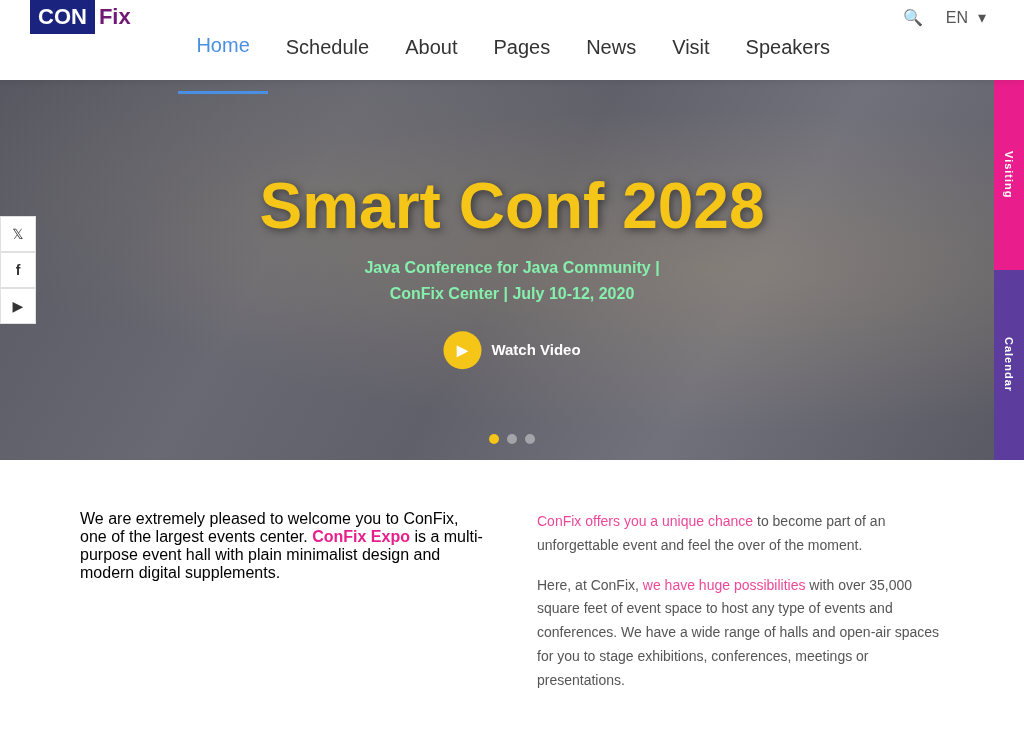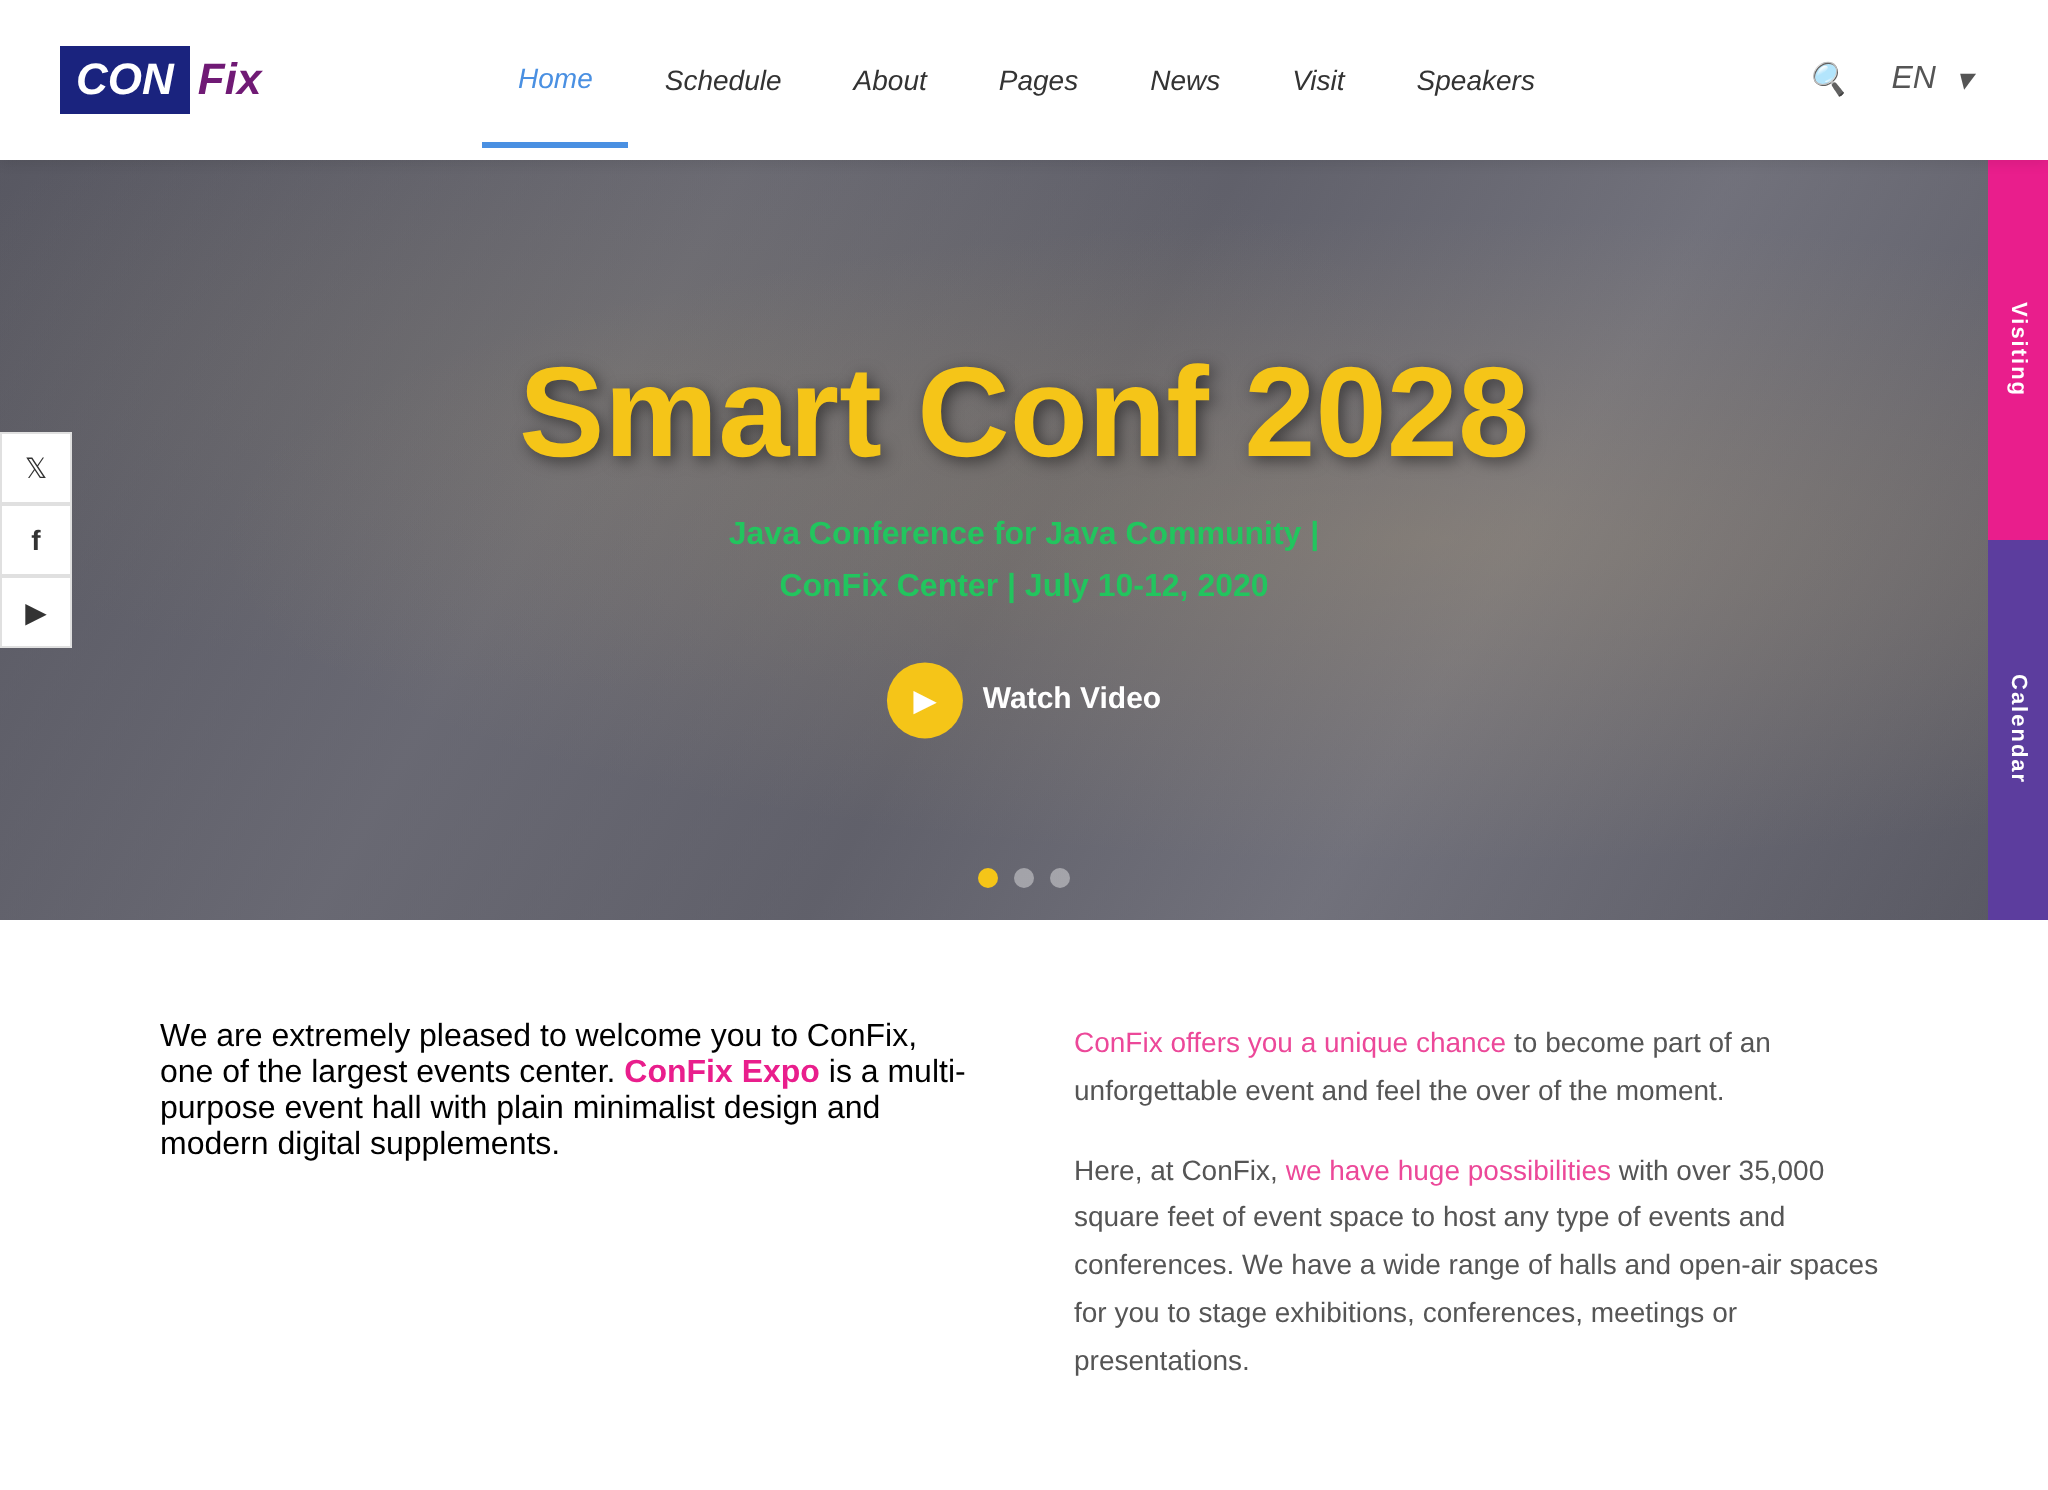--- a/index.html
+++ b/index.html
@@ -1,29 +1,28 @@
 <!DOCTYPE html>
 <html><head>
   <meta charset="utf-8">
   <style>
     * { margin: 0; padding: 0; box-sizing: border-box; }
     body { font-family: Arial, sans-serif; background: #fff; width: 1024px; overflow-x: hidden; }
 
     
     header {
       display: flex;
-      align-items: center;
+      align-items: flex-start;
       justify-content: space-between;
       padding: 0 30px;
       height: 80px;
       background: #fff;
       box-shadow: 0 2px 6px rgba(0,0,0,0.08);
       position: relative;
       z-index: 10;
-      font-style: italic;
     }
     .logo {
       display: flex;
       align-items: center;
       font-size: 22px;
       font-weight: 900;
       cursor: pointer;
     }
     .logo-con {
       background: #1a237e;
@@ -37,23 +36,23 @@
       font-weight: 900;
     }
     nav {
       display: flex;
       align-items: center;
       gap: 0;
     }
     nav a {
       text-decoration: none;
       color: #333;
-      font-size: 14px;
+      font-size: 20px;
       padding: 0 18px;
-      height: 68px;
+      height: 94px;
       display: flex;
       align-items: center;
       cursor: pointer;
     }
     nav a.active {
       color: #4a90e2;
       border-bottom: 3px solid #4a90e2;
     }
     .nav-icons {
       display: flex;
@@ -114,21 +113,21 @@
     .hero-title {
       font-size: 64px;
       font-weight: 900;
       color: #f5c518;
       text-shadow: 2px 2px 8px rgba(0,0,0,0.5);
       line-height: 1.1;
       margin-bottom: 14px;
     }
     .hero-subtitle {
       font-size: 16px;
-      color: #22c55e;
+      color: #86efac;
       font-weight: 600;
       line-height: 1.6;
       margin-bottom: 24px;
     }
     .watch-video-btn {
       display: inline-flex;
       align-items: center;
       gap: 10px;
       color: #fff;
       font-size: 15px;

